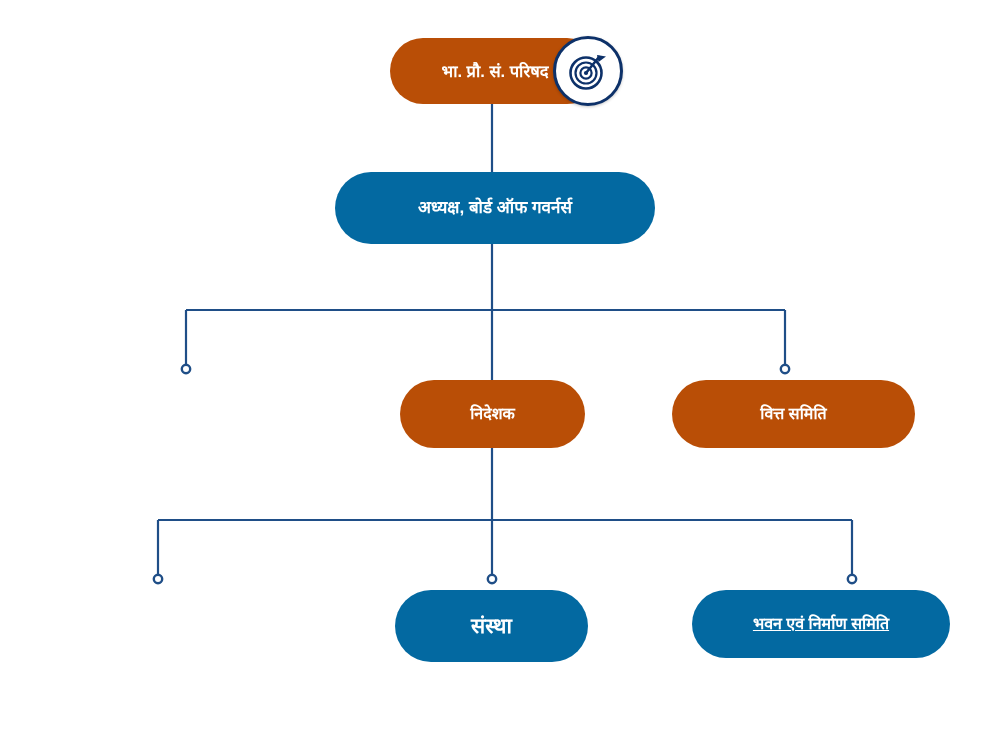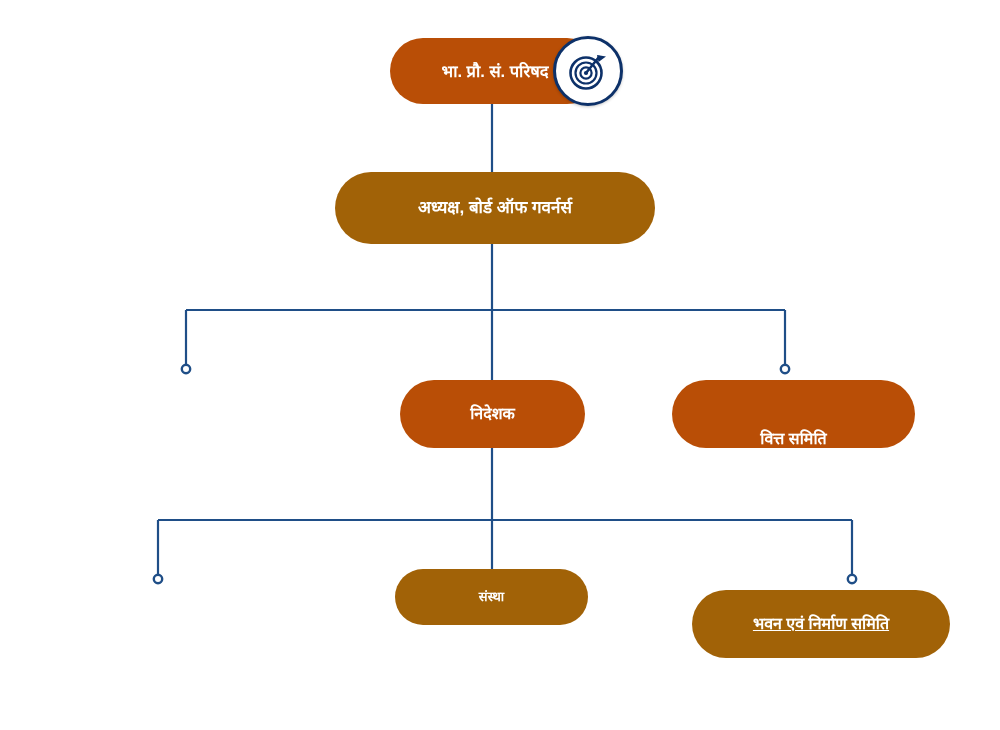--- a/index.html
+++ b/index.html
@@ -32,24 +32,24 @@
     z-index: 2;
     display: flex;
     align-items: center;
     justify-content: center;
     border-radius: 36px;
     box-sizing: border-box;
     text-align: center;
     color: #ffffff;
     font-weight: bold;
     line-height: 1.15;
-    padding: 0 14px;
+    padding: 12px 14px;
   }
   .node.orange { background: #B94E06; }
-  .node.navy   { background: #a16207; justify-content: center; }
+  .node.navy   { background: #0369a1; justify-content: center; }
 
   .node-label {
     display: block;
     white-space: nowrap;
   }
 
   
   #node-root {
     left: 390px;
     top: 38px;
@@ -63,25 +63,25 @@
     top: 172px;
     width: 320px;
     height: 72px;
     font-size: 17px;
     border-radius: 36px;
   }
 
   
   #node-board     { left: 60px;  top: 380px; width: 258px; height: 68px; font-size: 16px; }
   #node-director  { left: 400px; top: 380px; width: 185px; height: 68px; font-size: 16px; }
-  #node-finance   { left: 672px; top: 380px; width: 243px; height: 68px; font-size: 16px; align-items: flex-end; }
+  #node-finance   { left: 672px; top: 380px; width: 243px; height: 68px; font-size: 16px; }
 
   
   #node-senate    { left: 35px;  top: 590px; width: 267px; height: 68px; font-size: 16px; }
-  #node-institute { left: 395px; top: 569px; width: 193px; height: 56px; font-size: 13px; }
+  #node-institute { left: 395px; top: 590px; width: 193px; height: 72px; font-size: 21px; }
   #node-building  { left: 692px; top: 590px; width: 258px; height: 68px; font-size: 16px; text-decoration: underline; }
 
   
   #root-badge {
     position: absolute;
     z-index: 3;
     left: 553px;
     top: 36px;
     width: 70px;
     height: 70px;

